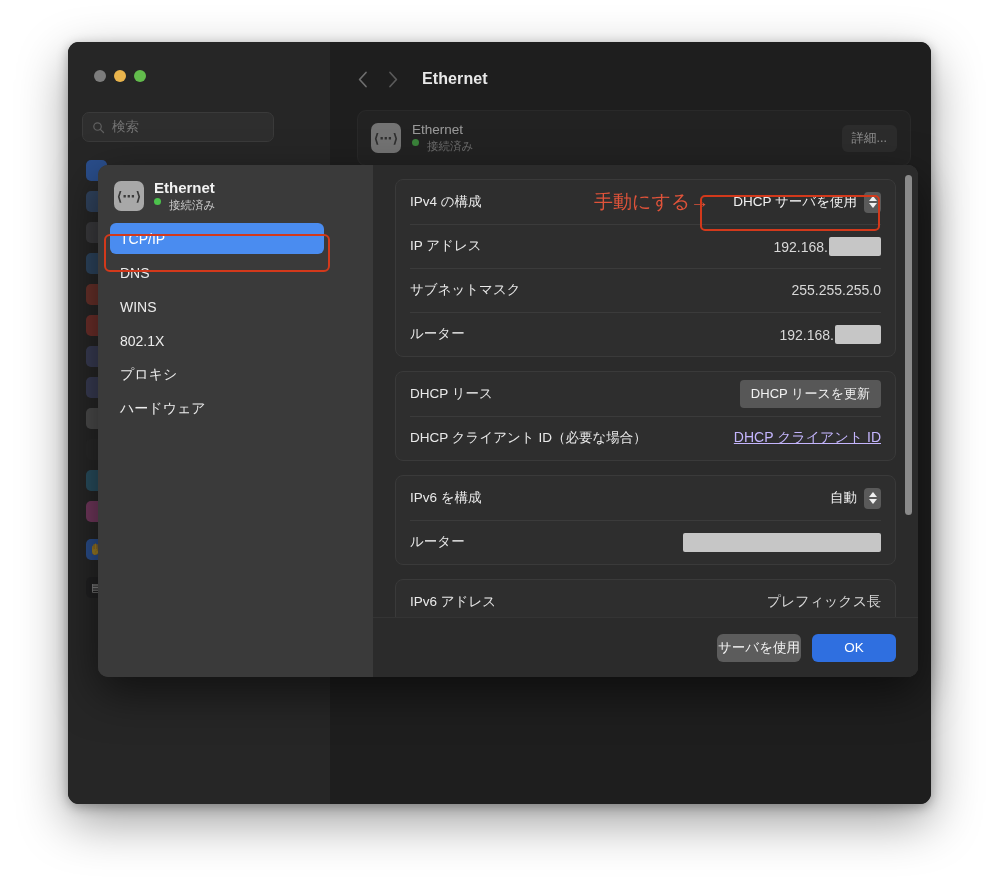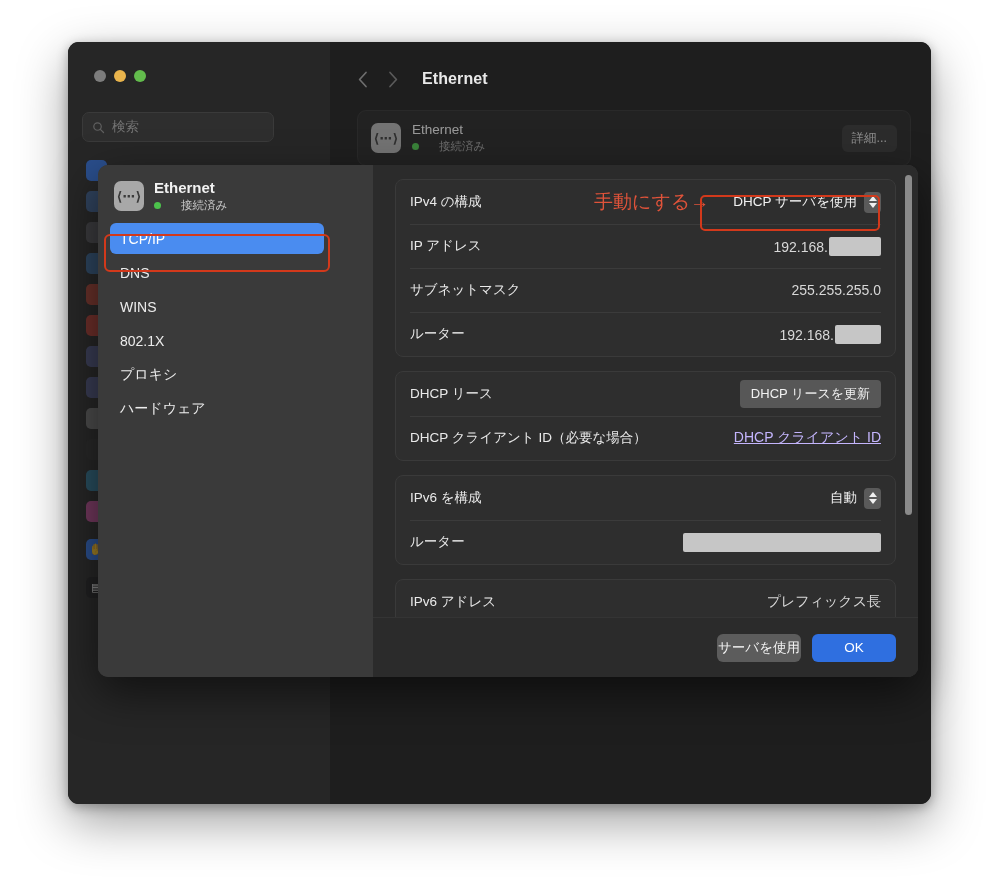--- a/index.html
+++ b/index.html
@@ -77,21 +77,21 @@
     background:#262626; border:1px solid #303030; border-radius:9px;
     display:flex; align-items:center; padding:0 13px; gap:11px;
     opacity:.62;
   }
   .eth-icon {
     width:30px; height:30px; border-radius:7px; background:#a8a8a8;
     display:flex; align-items:center; justify-content:center; flex:none;
     color:#3a3a3a; font-size:13px; font-weight:700;
   }
   .eth-name { font-size:13.5px; color:#e4e4e4; font-weight:400; }
-  .eth-status { font-size:11.5px; color:#9a9a9a; display:flex; align-items:center; gap:20px; margin-top:2px;}
+  .eth-status { font-size:11.5px; color:#9a9a9a; display:flex; align-items:flex-start; gap:8px; margin-top:2px;}
   .eth-status .gdot { width:7px; height:7px; border-radius:50%; background:#4cc24c; }
   .detail-btn {
     margin-left:auto; background:#353535; border-radius:6px;
     padding:5px 10px; font-size:12.5px; color:#d0d0d0;
   }
 
   
   .sheet {
     position:absolute; left:98px; top:165px;
     width:820px; height:512px;

